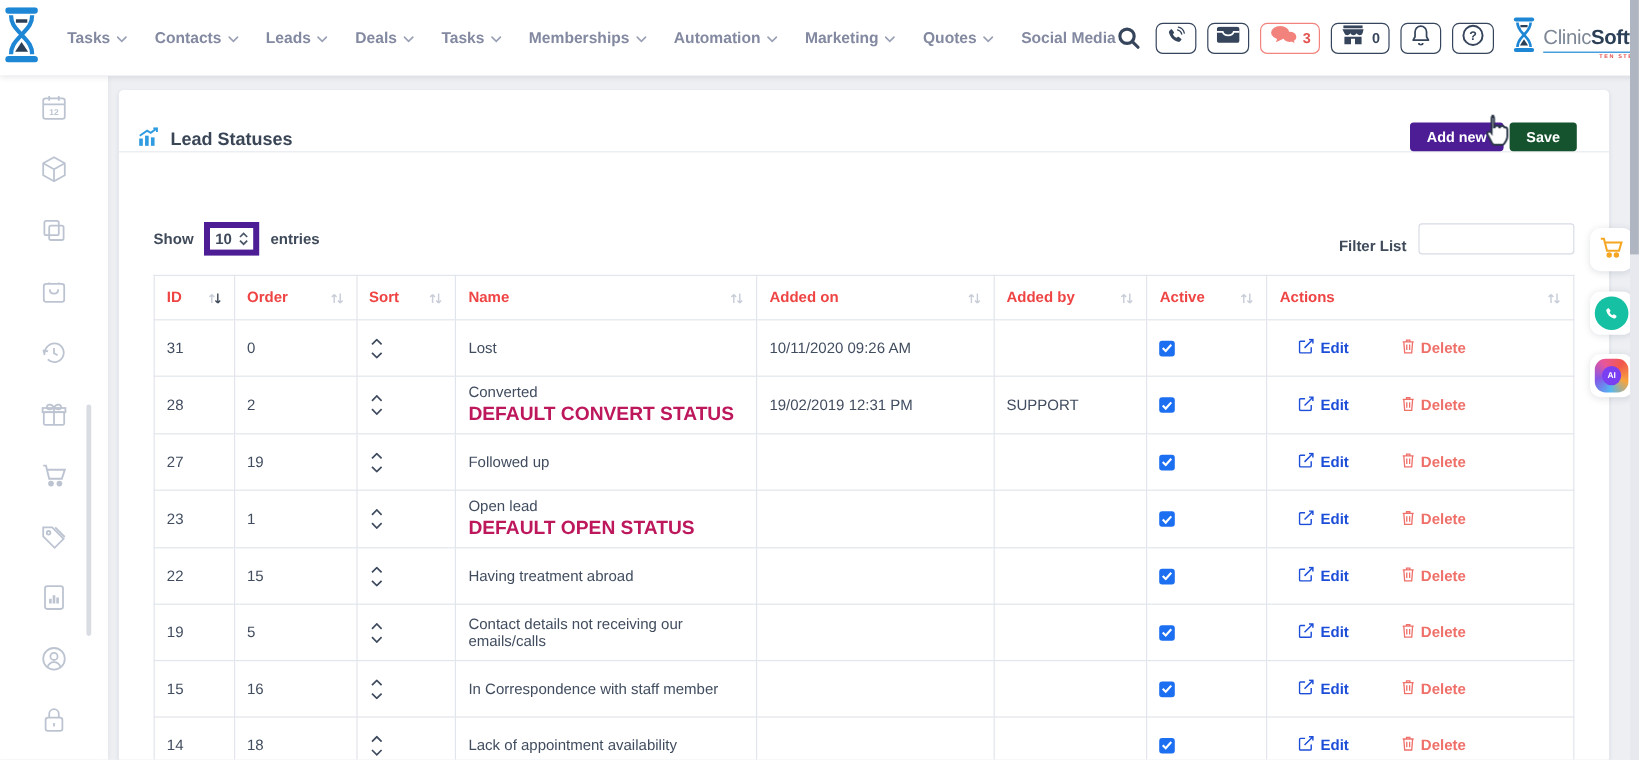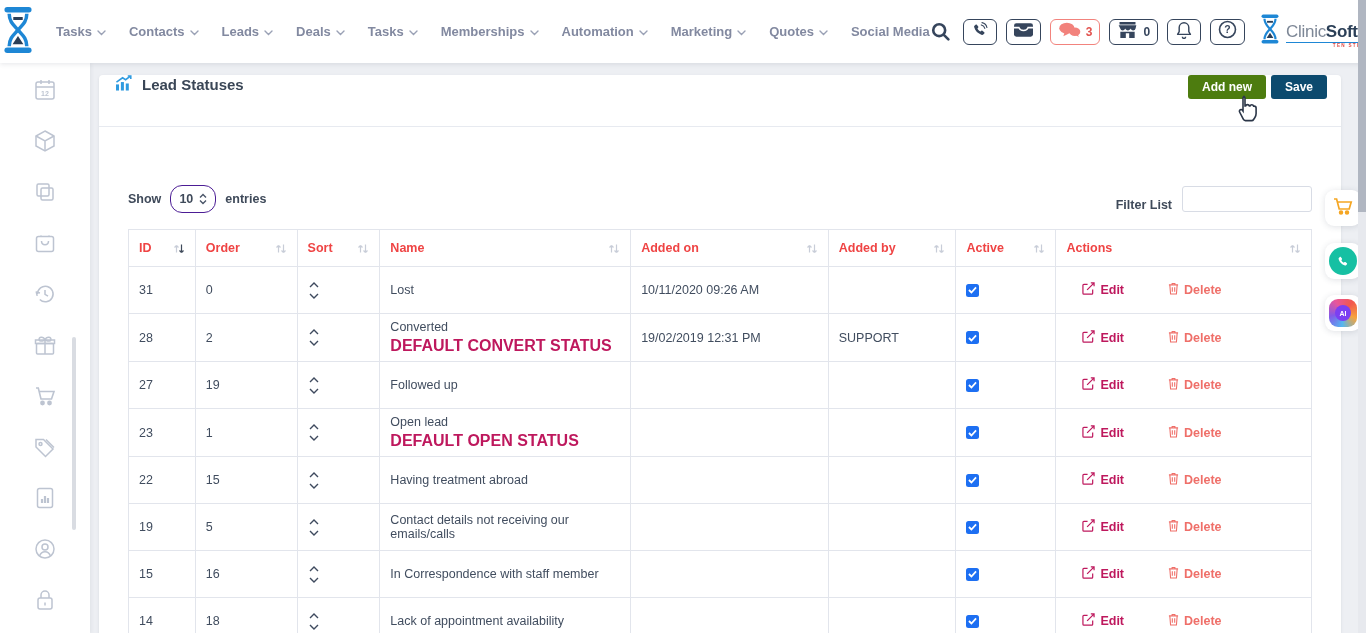--- a/index.html
+++ b/index.html
@@ -36,33 +36,33 @@
     align-items:center; padding-top:14px; gap:25px; z-index:20; }
   .side-icon { width:26px; height:26px; color:#bdc4d1; cursor:pointer; display:flex;
     align-items:center; justify-content:center; flex:none; }
   .side-scroll { position:absolute; right:14px; top:274px; width:4px; height:193px;
     background:#d9dce2; border-radius:2px; }
 
   
   .main { position:absolute; top:63px; left:90px; right:0; bottom:0; background:#edeff3; overflow:hidden; }
   .card { position:absolute; left:9px; top:12px; width:1242px; height:700px; background:#fff;
     border-radius:4px; box-shadow:0 1px 3px rgba(50,60,80,.10); }
-  .card-header { height:52px; display:flex; align-items:flex-start; padding:0 14px 0 16px;
+  .card-header { height:52px; display:flex; align-items:flex-end; padding:0 27px 0 16px;
     border-bottom:1px solid #e7eaf0; }
   .page-title { display:flex; align-items:center; gap:9px; font-size:15px; font-weight:700; color:#3a4656; }
   .header-btns { margin-left:auto; display:flex; gap:5px; }
   .btn { height:24px; border:none; border-radius:3px; color:#fff; font-size:12px; font-weight:700;
     padding:0 14px; cursor:pointer; font-family:inherit; }
-  .btn-add { background:#4d7c0f; }
-  .btn-save { background:#0c4a6e; }
+  .btn-add { background:#4c1d95; }
+  .btn-save { background:#14532d; }
 
   .controls { margin-top:58px; padding:0 29px; display:flex; align-items:center; }
   .ctl-label { font-size:12.5px; font-weight:700; color:#3f4a5a; }
   .show-group { display:flex; align-items:center; gap:9px; }
-  .page-size { width:46px; height:28px; border:1px solid #4c1d95; border-radius:12px;
+  .page-size { width:46px; height:28px; border:5px solid #4c1d95; border-radius:0;
     display:flex; align-items:center; justify-content:center; gap:6px; font-size:12.5px;
     font-weight:700; color:#3f4a5a; cursor:pointer; background:#fff; }
   .filter-group { margin-left:auto; display:flex; align-items:flex-end; gap:10px; }
   .filter-input { width:130px; height:26px; border:1px solid #d8dce5; border-radius:3px;
     font-family:inherit; font-size:12px; padding:0 8px; color:#3f4a5a; outline:none; }
 
   .table-wrap { padding:0 29px; margin-top:16px; }
   table { width:100%; border-collapse:collapse; table-layout:fixed; }
   th,td { border:1px solid #e2e5ec; text-align:left; vertical-align:middle; }
   th { font-size:12.5px; font-weight:700; color:#ef4444; padding:11px 10px; cursor:pointer; }
@@ -71,21 +71,21 @@
   td { font-size:12.5px; color:#414d5f; padding:6px 10px; height:47px; }
   .name-main { font-weight:500; }
   .name-sub { font-weight:700; font-size:16px; color:#be185d; margin-top:3px; }
   .sortbtns { display:flex; flex-direction:column; gap:5px; width:14px; padding-left:1px; }
   .sortbtn { display:flex; cursor:pointer; color:#3e4a5e; }
   .checkbox { width:13px; height:13px; background:#1d6ff2; border-radius:2.5px; display:inline-flex;
     align-items:center; justify-content:center; cursor:pointer; }
   .actions { display:flex; gap:44px; padding-left:16px; }
   .link { display:flex; align-items:center; gap:5px; font-size:12.5px; font-weight:600;
     cursor:pointer; text-decoration:none; }
-  .link.edit { color:#be185d; }
+  .link.edit { color:#1d4ed8; }
   .link.del { color:#ef6f69; }
 
   
   .float-btn { position:fixed; right:5px; width:36px; height:36px; background:#fff; border-radius:9px;
     box-shadow:0 1px 6px rgba(50,60,80,.15); display:flex; align-items:center; justify-content:center;
     cursor:pointer; z-index:40; }
   .fb-cart { top:190px; }
   .fb-phone { top:243px; }
   .fb-ai { top:295px; }
   .phone-circle { width:28px; height:28px; border-radius:50%; background:#16c0a3; display:flex;

